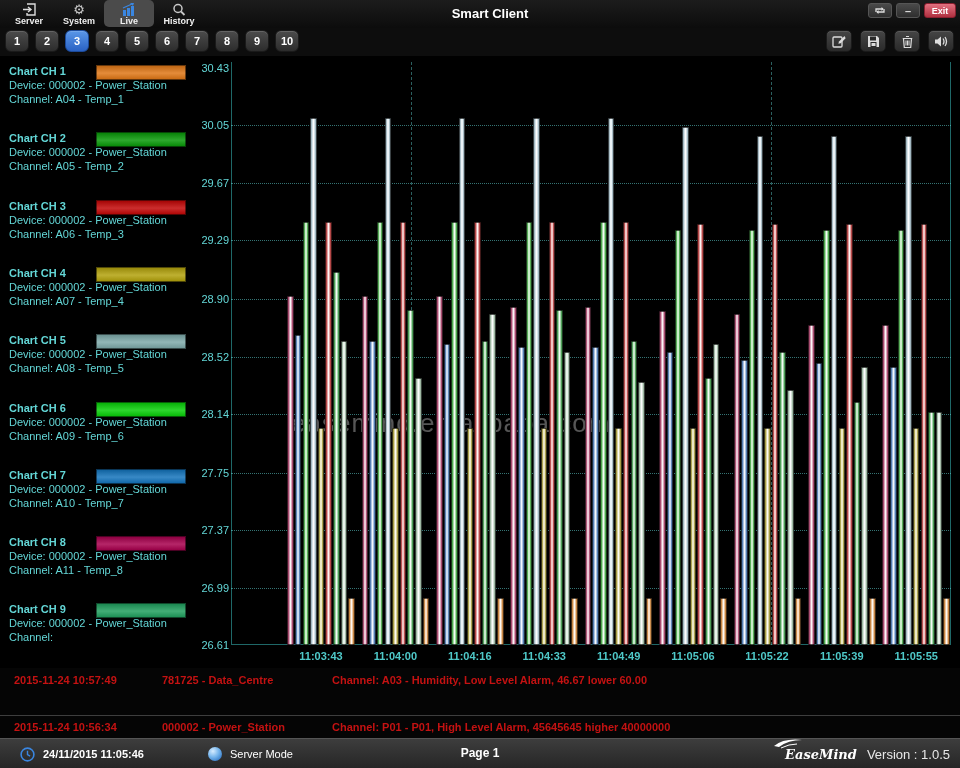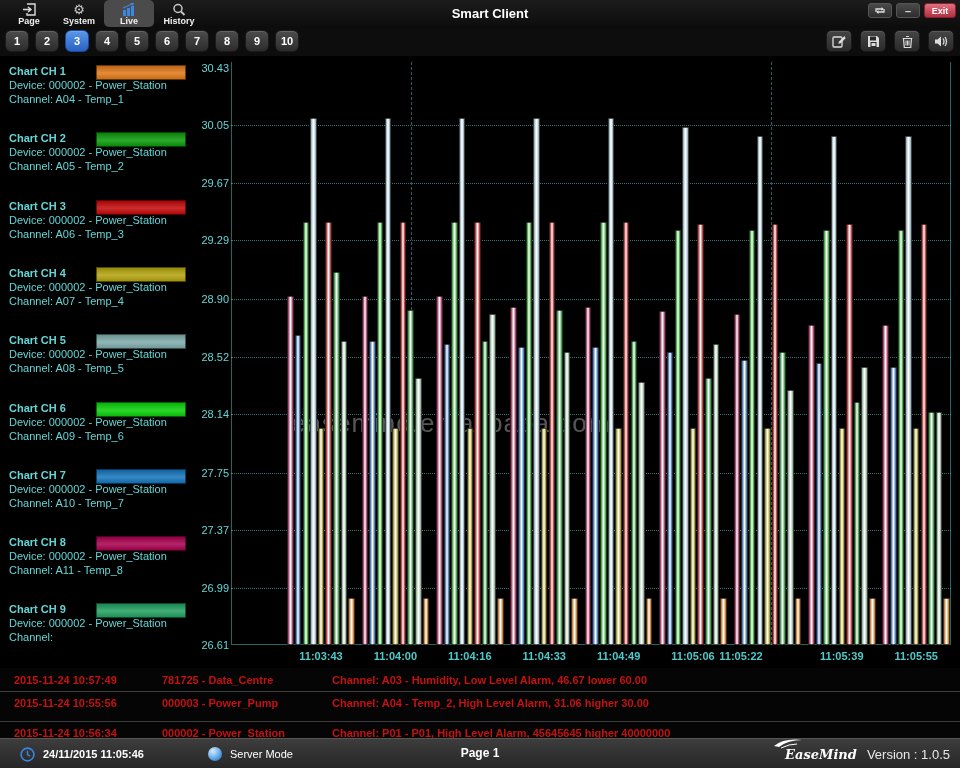--- a/index.html
+++ b/index.html
@@ -92,21 +92,21 @@
 
   <div class="titlebar">
     <div class="nav">
       <div class="nav-item">
         <span class="nicon">
           <svg width="15" height="13" viewBox="0 0 15 13">
               <path d="M5 1h8v11H5v-2" fill="none" stroke="#ddd" stroke-width="1.4"></path>
               <path d="M1 6.5h7M6 4l3 2.5L6 9" fill="none" stroke="#ddd" stroke-width="1.4"></path>
             </svg>
         </span>
-        <span class="nlabel">Page</span>
+        <span class="nlabel">Server</span>
       </div>
       <div class="nav-item">
         <span class="nicon" style="color:#c8c8c8;font-size:13px;line-height:13px;">⚙</span>
         <span class="nlabel">System</span>
       </div>
       <div class="nav-item active">
         <span class="nicon">
           <svg width="16" height="13" viewBox="0 0 16 13">
               <rect x="2" y="7" width="3" height="6" fill="#3a86e0"></rect>
               <rect x="6" y="5" width="3" height="8" fill="#3a86e0"></rect>
@@ -343,21 +343,21 @@
           <div class="bar" title="CH8: 28.8" style="height: 330.793px; background: linear-gradient(90deg, rgb(143, 31, 74) 0%, rgb(237, 201, 215) 38%, rgb(251, 244, 247) 50%, rgb(237, 201, 215) 62%, rgb(143, 31, 74) 100%);"></div>
           <div class="bar" title="CH7: 28.5" style="height: 285.479px; background: linear-gradient(90deg, rgb(43, 93, 156) 0%, rgb(205, 221, 241) 38%, rgb(245, 248, 252) 50%, rgb(205, 221, 241) 62%, rgb(43, 93, 156) 100%);"></div>
           <div class="bar" title="CH2: 29.36" style="height: 415.38px; background: linear-gradient(90deg, rgb(34, 143, 34) 0%, rgb(202, 237, 202) 38%, rgb(244, 251, 244) 50%, rgb(202, 237, 202) 62%, rgb(34, 143, 34) 100%);"></div>
           <div class="bar" title="CH5: 29.98" style="height: 509.029px; background: linear-gradient(90deg, rgb(137, 163, 174) 0%, rgb(235, 243, 247) 38%, rgb(251, 252, 253) 50%, rgb(235, 243, 247) 62%, rgb(137, 163, 174) 100%);"></div>
           <div class="bar" title="CH4: 28.05" style="height: 217.508px; background: linear-gradient(90deg, rgb(143, 131, 24) 0%, rgb(237, 233, 199) 38%, rgb(251, 250, 243) 50%, rgb(237, 233, 199) 62%, rgb(143, 131, 24) 100%);"></div>
           <div class="bar" title="CH3: 29.4" style="height: 421.421px; background: linear-gradient(90deg, rgb(159, 26, 26) 0%, rgb(242, 199, 199) 38%, rgb(252, 243, 243) 50%, rgb(242, 199, 199) 62%, rgb(159, 26, 26) 100%);"></div>
           <div class="bar" title="CH6: 28.55" style="height: 293.031px; background: linear-gradient(90deg, rgb(32, 131, 45) 0%, rgb(201, 233, 205) 38%, rgb(244, 250, 245) 50%, rgb(201, 233, 205) 62%, rgb(32, 131, 45) 100%);"></div>
           <div class="bar" title="CH9: 28.3" style="height: 255.27px; background: linear-gradient(90deg, rgb(131, 162, 137) 0%, rgb(233, 243, 235) 38%, rgb(250, 252, 251) 50%, rgb(233, 243, 235) 62%, rgb(131, 162, 137) 100%);"></div>
           <div class="bar" title="CH1: 26.92" style="height: 46.8246px; background: linear-gradient(90deg, rgb(180, 101, 20) 0%, rgb(249, 223, 197) 38%, rgb(253, 248, 243) 50%, rgb(249, 223, 197) 62%, rgb(180, 101, 20) 100%);"></div>
         </div>
-        <div class="xtick" style="left: 510px; top: 594px;">11:05:22</div>
+        <div class="xtick" style="left: 536px; top: 594px;">11:05:22</div>
         <div class="bargroup" style="left: 613.05px; width: 67.5px; top: 0px; height: 589px;">
           <div class="bar" title="CH8: 28.73" style="height: 320.22px; background: linear-gradient(90deg, rgb(143, 31, 74) 0%, rgb(237, 201, 215) 38%, rgb(251, 244, 247) 50%, rgb(237, 201, 215) 62%, rgb(143, 31, 74) 100%);"></div>
           <div class="bar" title="CH7: 28.48" style="height: 282.458px; background: linear-gradient(90deg, rgb(43, 93, 156) 0%, rgb(205, 221, 241) 38%, rgb(245, 248, 252) 50%, rgb(205, 221, 241) 62%, rgb(43, 93, 156) 100%);"></div>
           <div class="bar" title="CH2: 29.36" style="height: 415.38px; background: linear-gradient(90deg, rgb(34, 143, 34) 0%, rgb(202, 237, 202) 38%, rgb(244, 251, 244) 50%, rgb(202, 237, 202) 62%, rgb(34, 143, 34) 100%);"></div>
           <div class="bar" title="CH5: 29.98" style="height: 509.029px; background: linear-gradient(90deg, rgb(137, 163, 174) 0%, rgb(235, 243, 247) 38%, rgb(251, 252, 253) 50%, rgb(235, 243, 247) 62%, rgb(137, 163, 174) 100%);"></div>
           <div class="bar" title="CH4: 28.05" style="height: 217.508px; background: linear-gradient(90deg, rgb(143, 131, 24) 0%, rgb(237, 233, 199) 38%, rgb(251, 250, 243) 50%, rgb(237, 233, 199) 62%, rgb(143, 131, 24) 100%);"></div>
           <div class="bar" title="CH3: 29.4" style="height: 421.421px; background: linear-gradient(90deg, rgb(159, 26, 26) 0%, rgb(242, 199, 199) 38%, rgb(252, 243, 243) 50%, rgb(242, 199, 199) 62%, rgb(159, 26, 26) 100%);"></div>
           <div class="bar" title="CH6: 28.22" style="height: 243.186px; background: linear-gradient(90deg, rgb(32, 131, 45) 0%, rgb(201, 233, 205) 38%, rgb(244, 250, 245) 50%, rgb(201, 233, 205) 62%, rgb(32, 131, 45) 100%);"></div>
           <div class="bar" title="CH9: 28.45" style="height: 277.927px; background: linear-gradient(90deg, rgb(131, 162, 137) 0%, rgb(233, 243, 235) 38%, rgb(250, 252, 251) 50%, rgb(233, 243, 235) 62%, rgb(131, 162, 137) 100%);"></div>
           <div class="bar" title="CH1: 26.92" style="height: 46.8246px; background: linear-gradient(90deg, rgb(180, 101, 20) 0%, rgb(249, 223, 197) 38%, rgb(253, 248, 243) 50%, rgb(249, 223, 197) 62%, rgb(180, 101, 20) 100%);"></div>
@@ -377,26 +377,21 @@
         <div class="xtick" style="left: 685.2px; top: 594px;">11:05:55</div>
       </div>
   </div>
 
   <div class="alarms" id="alarms">
       <div class="alarmrow" style="top: 0px;">
         <div>2015-11-24 10:57:49</div>
         <div>781725 - Data_Centre</div>
         <div>Channel: A03 - Humidity, Low Level Alarm, 46.67 lower 60.00</div>
       </div>
-      <div class="alarmrow" style="top: 23.3px;">
-        <div>2015-11-24 10:55:56</div>
-        <div>000003 - Power_Pump</div>
-        <div>Channel: A04 - Temp_2, High Level Alarm, 31.06 higher 30.00</div>
-      </div>
-      <div class="alarmrow" style="top: 46.6px; margin-top: 6px;">
+      <div class="alarmrow" style="top: 46.6px;">
         <div>2015-11-24 10:56:34</div>
         <div>000002 - Power_Station</div>
         <div>Channel: P01 - P01, High Level Alarm, 45645645 higher 40000000</div>
       </div>
     </div>
 
   <div class="statusbar">
     <div class="sb-left">
       <span>
         <svg width="15" height="15" viewBox="0 0 15 15">

